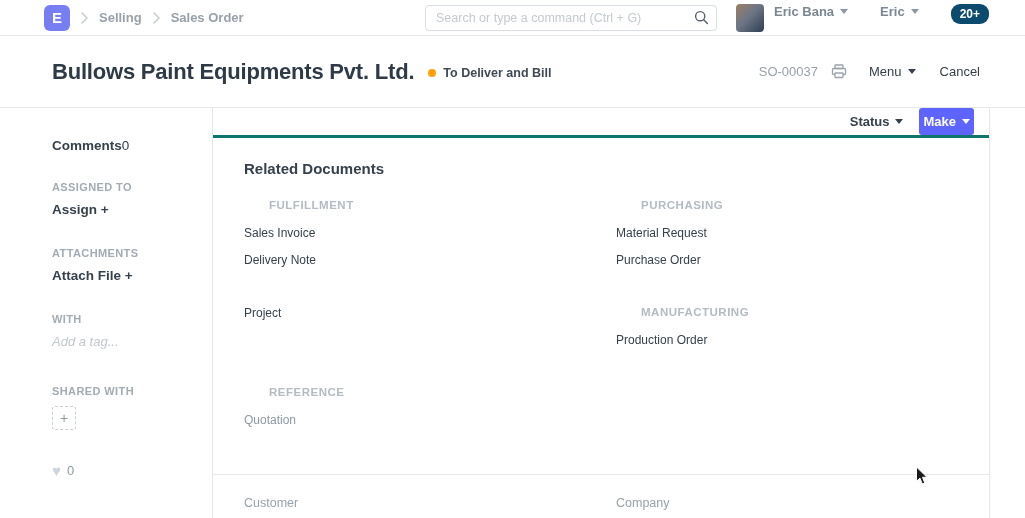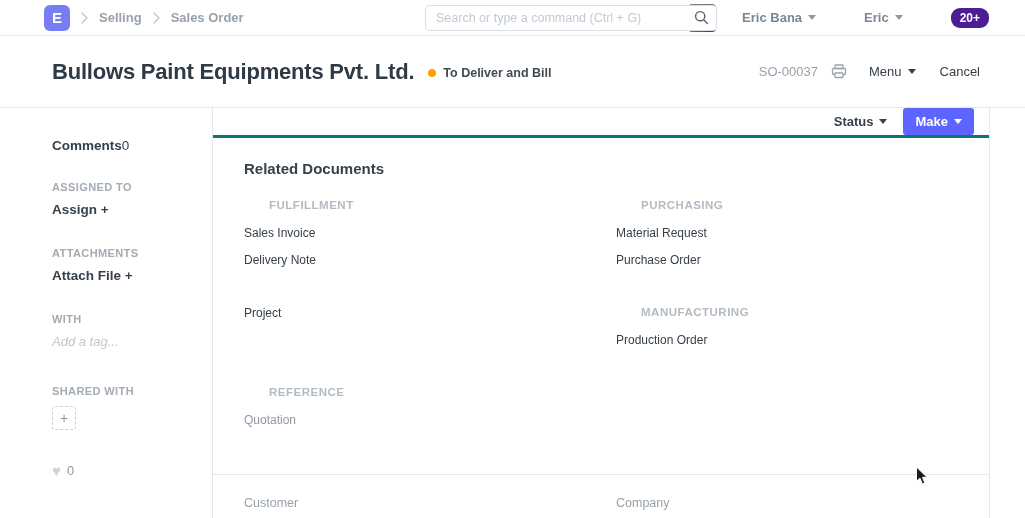--- a/index.html
+++ b/index.html
@@ -14,30 +14,30 @@
     color:#fff; font-size:15px; font-weight:bold; display:flex;
     align-items:center; justify-content:center; flex:0 0 auto; }
   .crumb-sep { margin:0 10px; display:flex; align-items:center; }
   .crumb { font-size:13px; font-weight:bold; color:#98a1a9; white-space:nowrap; }
   .search-wrap { position:absolute; left:425px; top:5px; width:292px; height:26px; }
   .search-input { width:100%; height:100%; border:1px solid #d8dee3; border-radius:4px;
     background:#fff; padding:0 30px 0 10px; font-size:12.5px; color:#36414c;
     font-family:"Liberation Sans", sans-serif; outline:none; }
   .search-input::placeholder { color:#c3cad1; }
   .search-icon { position:absolute; right:8px; top:5px; }
-  .nav-right { margin-left:auto; display:flex; align-items:center;gap:16px; }
+  .nav-right { margin-left:auto; display:flex; align-items:flex-start; }
   .avatar { width:28px; height:28px; border-radius:4px;
     background:linear-gradient(135deg,#9b8063 0%,#6d7686 45%,#2f3d52 100%);
     flex:0 0 auto; }
   .nav-user { display:flex; align-items:center; margin-left:10px; }
   .nav-label { font-size:13px; font-weight:bold; color:#7b8792; }
   .caret { display:inline-block; width:0; height:0; border-left:4px solid transparent;
     border-right:4px solid transparent; border-top:5px solid #8d99a6; margin-left:6px; }
   .nav-help { display:flex; align-items:center; margin-left:32px; }
-  .badge { margin-left:32px; background:#4c1d95; color:#fff; font-size:12px;
+  .badge { margin-left:32px; background:#0c4a6e; color:#fff; font-size:12px;
     font-weight:bold; padding:4px 9px; border-radius:9px; line-height:1; }
 
   
   .page-head { height:72px; border-bottom:1px solid #e4e8eb; display:flex;
     align-items:center; padding:0 45px 0 52px; background:#fff; }
   .page-title { font-size:22px; font-weight:bold; color:#2e3a45; letter-spacing:-0.2px;
     white-space:nowrap; }
   .indicator { display:flex; align-items:center; margin-left:14px; margin-top:3px; }
   .dot { width:8px; height:8px; border-radius:50%; background:#ffa00a; margin-right:7px; }
   .indicator-text { font-size:12.5px; font-weight:bold; color:#3f4a54; white-space:nowrap; }
@@ -71,21 +71,21 @@
   .like-count { font-size:13px; color:#8d99a6; }
 
   .main { width:777px; flex:0 0 auto; border-right:1px solid #e4e8eb;
     display:flex; flex-direction:column; }
   .form-toolbar { height:42px; border-bottom:3px solid #0f766e; display:flex;
     align-items:center; justify-content:flex-end; padding-right:15px; }
   .status-btn { display:flex; align-items:center; font-size:13px; font-weight:bold;
     color:#36414c; cursor:pointer; margin-right:16px; }
   .status-btn .caret { border-top-color:#36414c; }
   .make-btn { background:#5e64ff; color:#fff; font-size:13px; font-weight:bold;
-    border:none; border-radius:3px; padding:6px 12px; display:flex; align-items:center;
+    border:none; border-radius:3px; padding:6px 4px; display:flex; align-items:center;
     cursor:pointer; font-family:"Liberation Sans", sans-serif; }
   .make-btn .caret { border-top-color:#fff; }
 
   .form-body { padding:22px 0 0 31px; }
   .rel-docs-title { font-size:15px; font-weight:bold; color:#36414c; margin-bottom:22px; }
   .doc-grid { display:grid; grid-template-columns:372px 1fr; }
   .doc-section { margin-bottom:26px; }
   .doc-label { font-size:11.5px; font-weight:bold; color:#b3bbc3; letter-spacing:0.5px;
     margin-bottom:15px;padding-left:25px; }
   .doc-link { font-size:12px; color:#36414c; margin-bottom:13px; cursor:pointer; width:max-content; }

